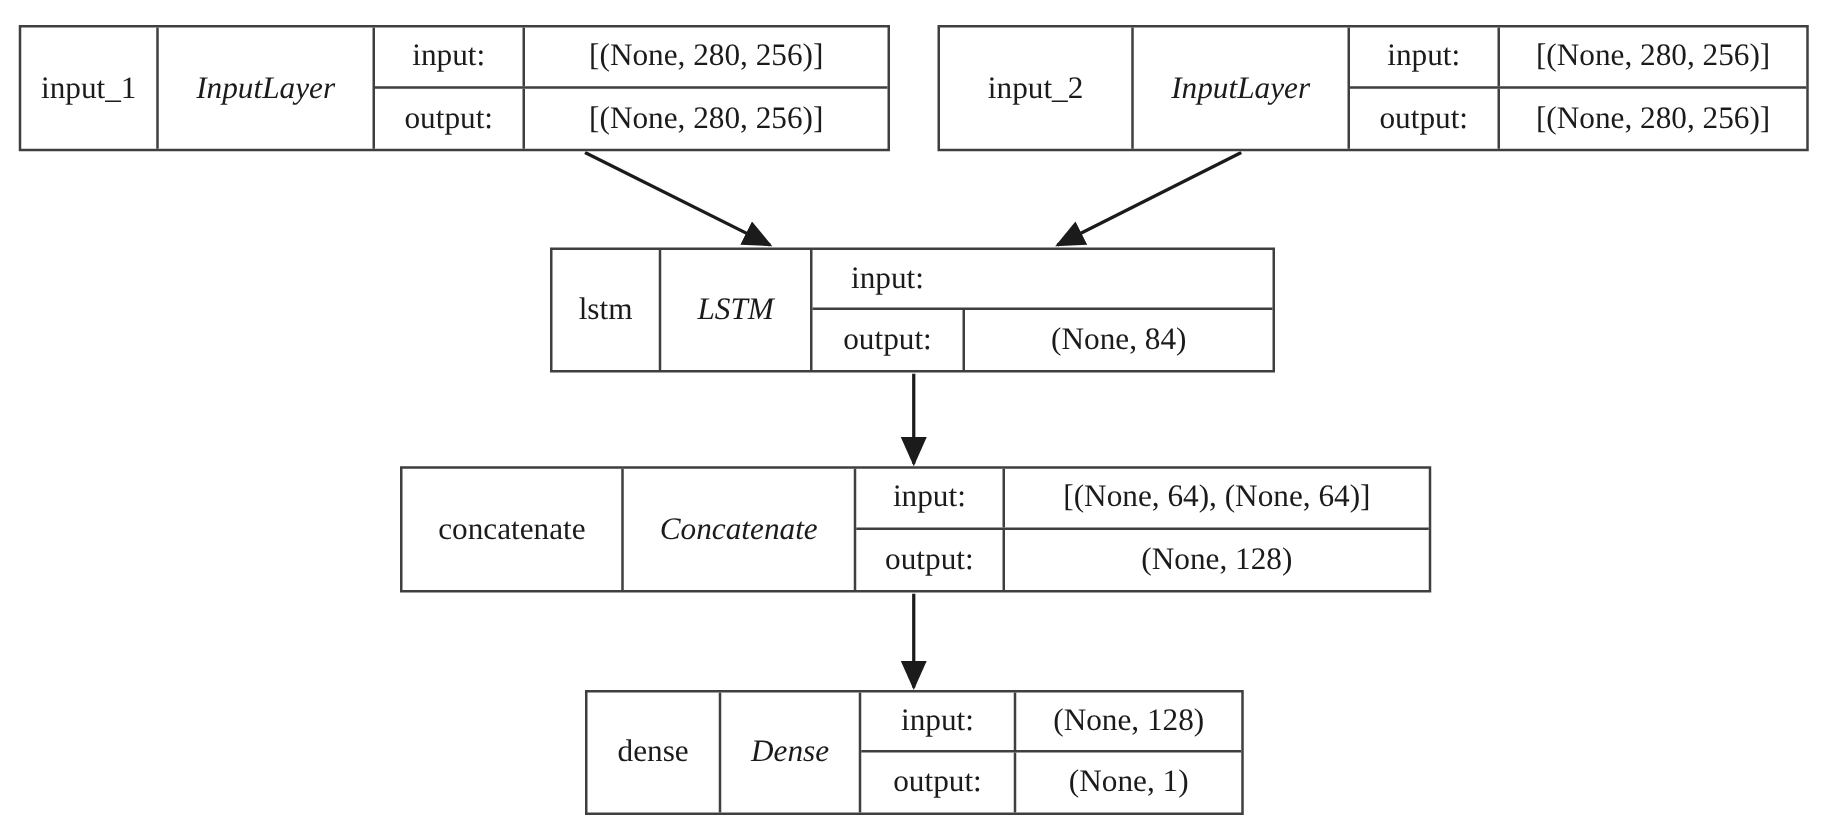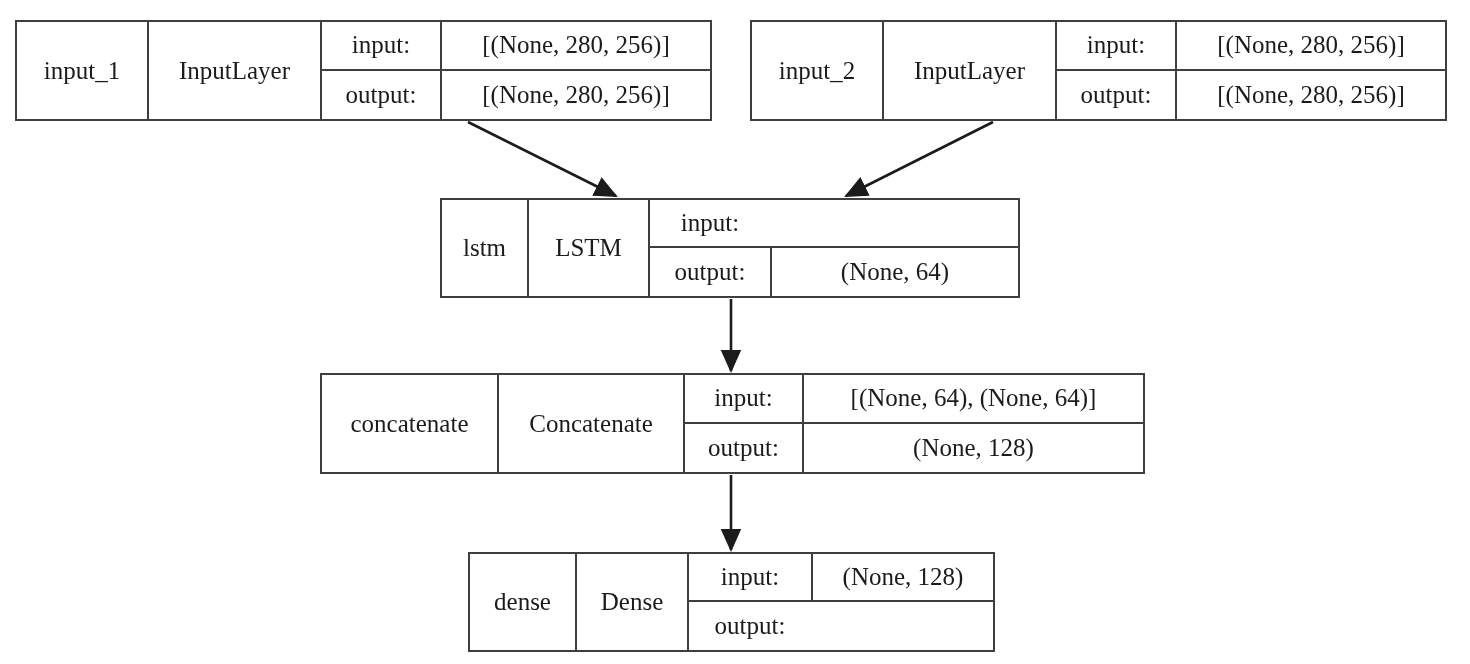--- a/index.html
+++ b/index.html
@@ -33,20 +33,21 @@
     justify-content: center;
     box-sizing: border-box;
     padding: 0 14px;
     font-size: 25px;
     color: #1b1b1b;
     line-height: 1.1;
     white-space: nowrap;
   }
   .cell-class {
     border-left: 2px solid #3f3f3f;
+    font-style: italic;
   }
   
   .cell-io {
     display: flex;
     flex-direction: column;
     flex: 1 1 auto;
     box-sizing: border-box;
     border-left: 2px solid #3f3f3f;
   }
   .io-row {
@@ -107,36 +108,36 @@
     <line x1="468" y1="122" x2="616" y2="196" stroke="#1b1b1b" stroke-width="2.6" marker-end="url(#arrowhead)"></line>
 
     <line x1="993" y1="122" x2="846" y2="196" stroke="#1b1b1b" stroke-width="2.6" marker-end="url(#arrowhead)"></line>
 
     <line x1="731" y1="299" x2="731" y2="371" stroke="#1b1b1b" stroke-width="2.6" marker-end="url(#arrowhead)"></line>
 
     <line x1="731" y1="475" x2="731" y2="550" stroke="#1b1b1b" stroke-width="2.6" marker-end="url(#arrowhead)"></line>
   </svg>
 
   <div class="node" style="left:15px; top:20px; width:697px; height:101px;">
-    <div class="cell-name" style="width:130px;">input_1</div>
+    <div class="cell-name" style="width:108px;">input_1</div>
     <div class="cell-class" style="width:173px;">InputLayer</div>
     <div class="cell-io">
       <div class="io-row top">
         <div class="io-label" style="width:118px;">input:</div>
         <div class="io-value">[(None, 280, 256)]</div>
       </div>
       <div class="io-row">
         <div class="io-label" style="width:118px;">output:</div>
         <div class="io-value">[(None, 280, 256)]</div>
       </div>
     </div>
   </div>
 
   <div class="node" style="left:750px; top:20px; width:697px; height:101px;">
-    <div class="cell-name" style="width:130px;">input_2</div>
+    <div class="cell-name" style="width:153px;">input_2</div>
     <div class="cell-class" style="width:173px;">InputLayer</div>
     <div class="cell-io">
       <div class="io-row top">
         <div class="io-label" style="width:118px;">input:</div>
         <div class="io-value">[(None, 280, 256)]</div>
       </div>
       <div class="io-row">
         <div class="io-label" style="width:118px;">output:</div>
         <div class="io-value">[(None, 280, 256)]</div>
       </div>
@@ -145,21 +146,21 @@
 
   <div class="node" style="left:440px; top:198px; width:580px; height:100px;">
     <div class="cell-name" style="width:85px;">lstm</div>
     <div class="cell-class" style="width:121px;">LSTM</div>
     <div class="cell-io">
       <div class="io-row top">
         <div class="io-label" style="width:120px;">input:</div>
       </div>
       <div class="io-row">
         <div class="io-label" style="width:120px;">output:</div>
-        <div class="io-value">(None, 64)</div>
+        <div class="io-value">(None, 84)</div>
       </div>
     </div>
   </div>
 
   <div class="node" style="left:320px; top:373px; width:825px; height:101px;">
     <div class="cell-name" style="width:175px;">concatenate</div>
     <div class="cell-class" style="width:186px;">Concatenate</div>
     <div class="cell-io">
       <div class="io-row top">
         <div class="io-label" style="width:117px;">input:</div>
@@ -175,17 +176,18 @@
   <div class="node" style="left:468px; top:552px; width:527px; height:100px;">
     <div class="cell-name" style="width:105px;">dense</div>
     <div class="cell-class" style="width:112px;">Dense</div>
     <div class="cell-io">
       <div class="io-row top">
         <div class="io-label" style="width:122px;">input:</div>
         <div class="io-value">(None, 128)</div>
       </div>
       <div class="io-row">
         <div class="io-label" style="width:122px;">output:</div>
+        <div class="io-value">(None, 1)</div>
       </div>
     </div>
   </div>
 
 </div>
 
 </body></html>

